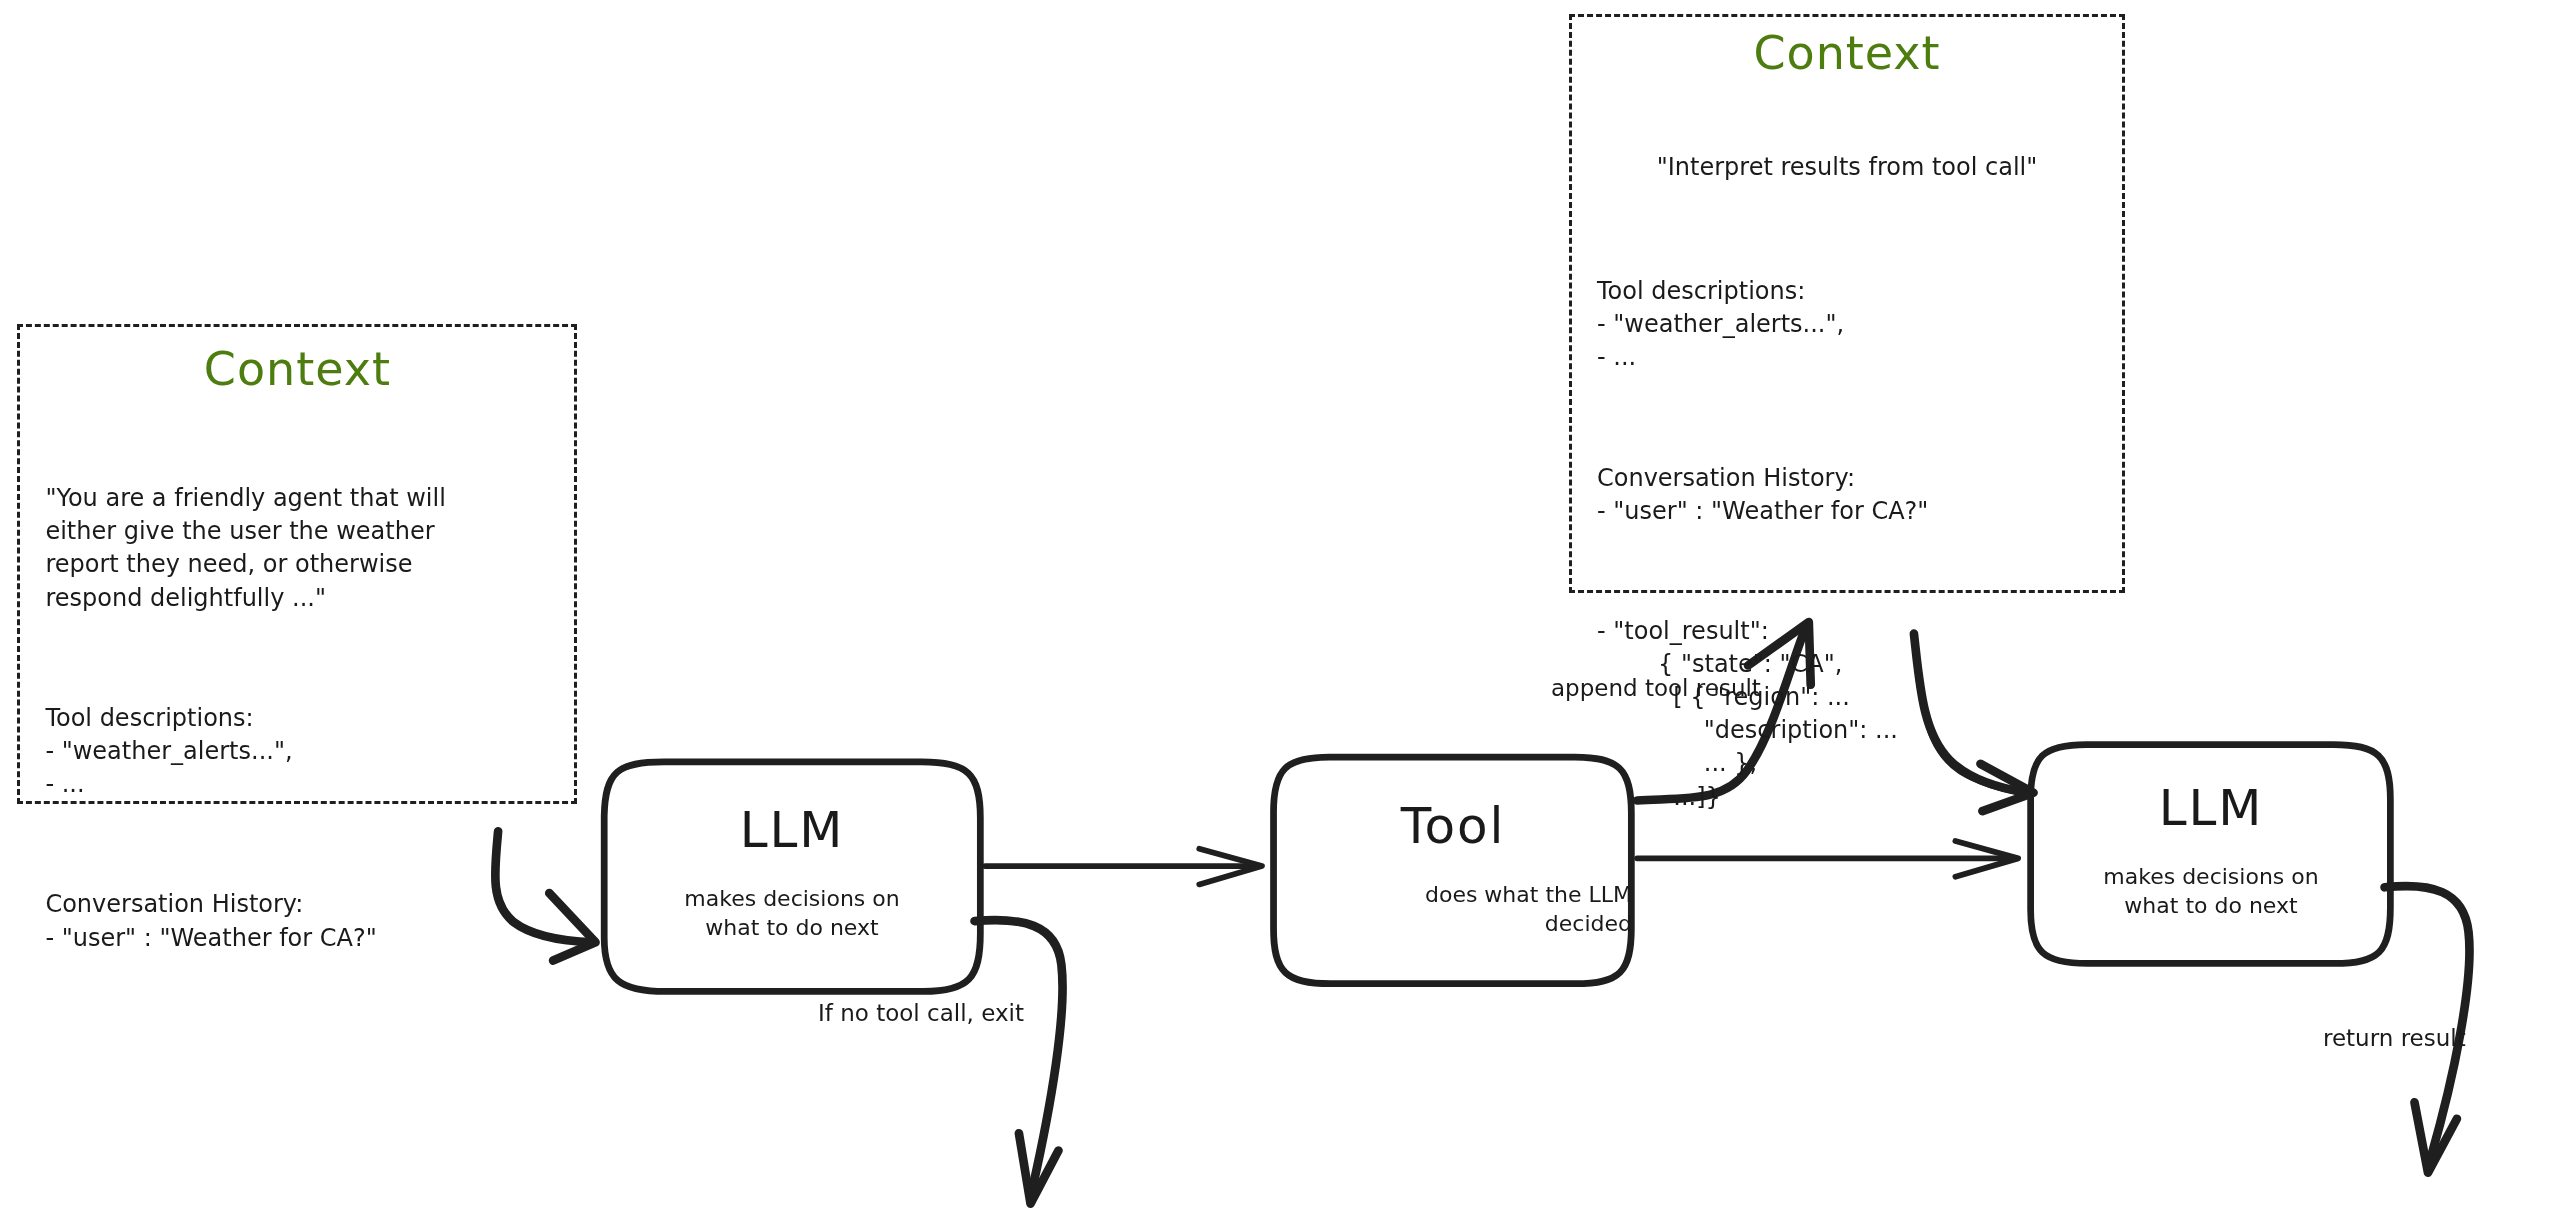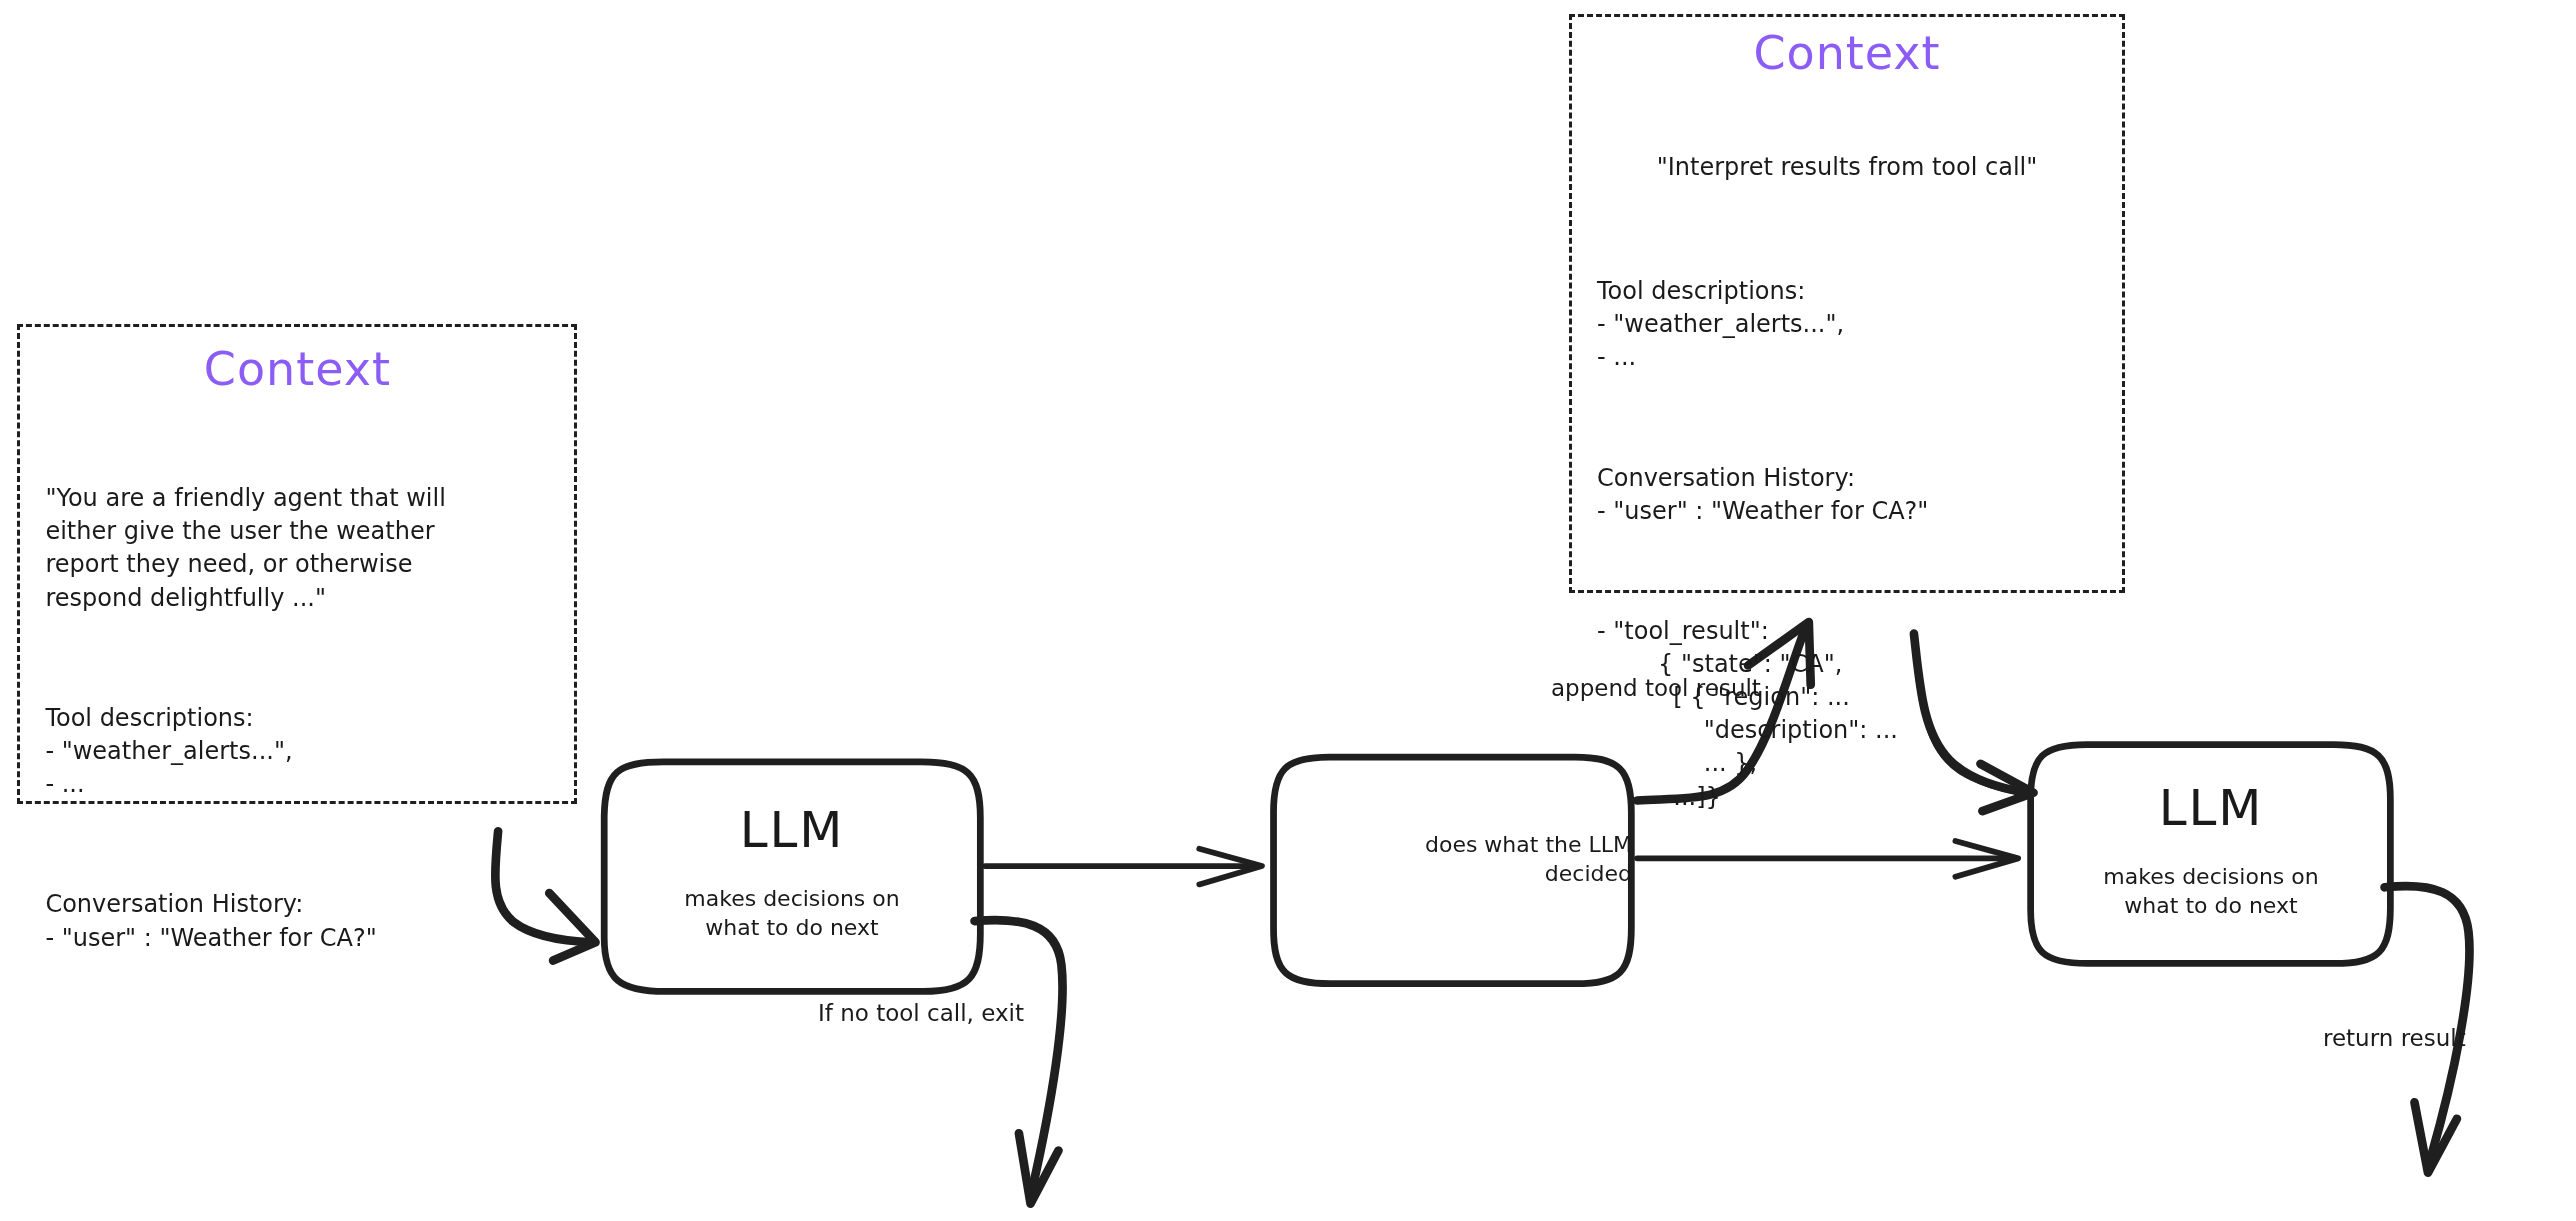--- a/index.html
+++ b/index.html
@@ -23,21 +23,21 @@
   
   .ctx-box {
     position: absolute;
     border: 3.9px dashed #1f1f1f;
     box-sizing: border-box;
     background: transparent;
   }
   .ctx-title {
     text-align: center;
     font-size: 44px;
-    color: #8b5cf6;
+    color: #4d7c0f;
     letter-spacing: 1px;
     line-height: 1.1;
   }
   .ctx-body {
     font-size: 24px;
     color: #1a1a1a;
     line-height: 1.38;
     white-space: pre-wrap;
   }
   .ctx-para { margin: 0 0 21px 0; white-space: pre-wrap; }
@@ -210,20 +210,21 @@
   </div>
 </div>
 
 <div class="node-label" id="label-llm-1" style="left:604px; top:805px; width:376px;">
   <div class="node-title">LLM</div>
   <div class="node-sub">makes decisions on
 what to do next</div>
 </div>
 
 <div class="node-label" id="label-tool" style="left:1274px; top:801px; width:358px;">
+  <div class="node-title">Tool</div>
   <div class="node-sub left-align" style="padding-left:66px;">does what the LLM
 decided</div>
 </div>
 
 <div class="node-label" id="label-llm-2" style="left:2031px; top:783px; width:360px;">
   <div class="node-title">LLM</div>
   <div class="node-sub">makes decisions on
 what to do next</div>
 </div>
 

